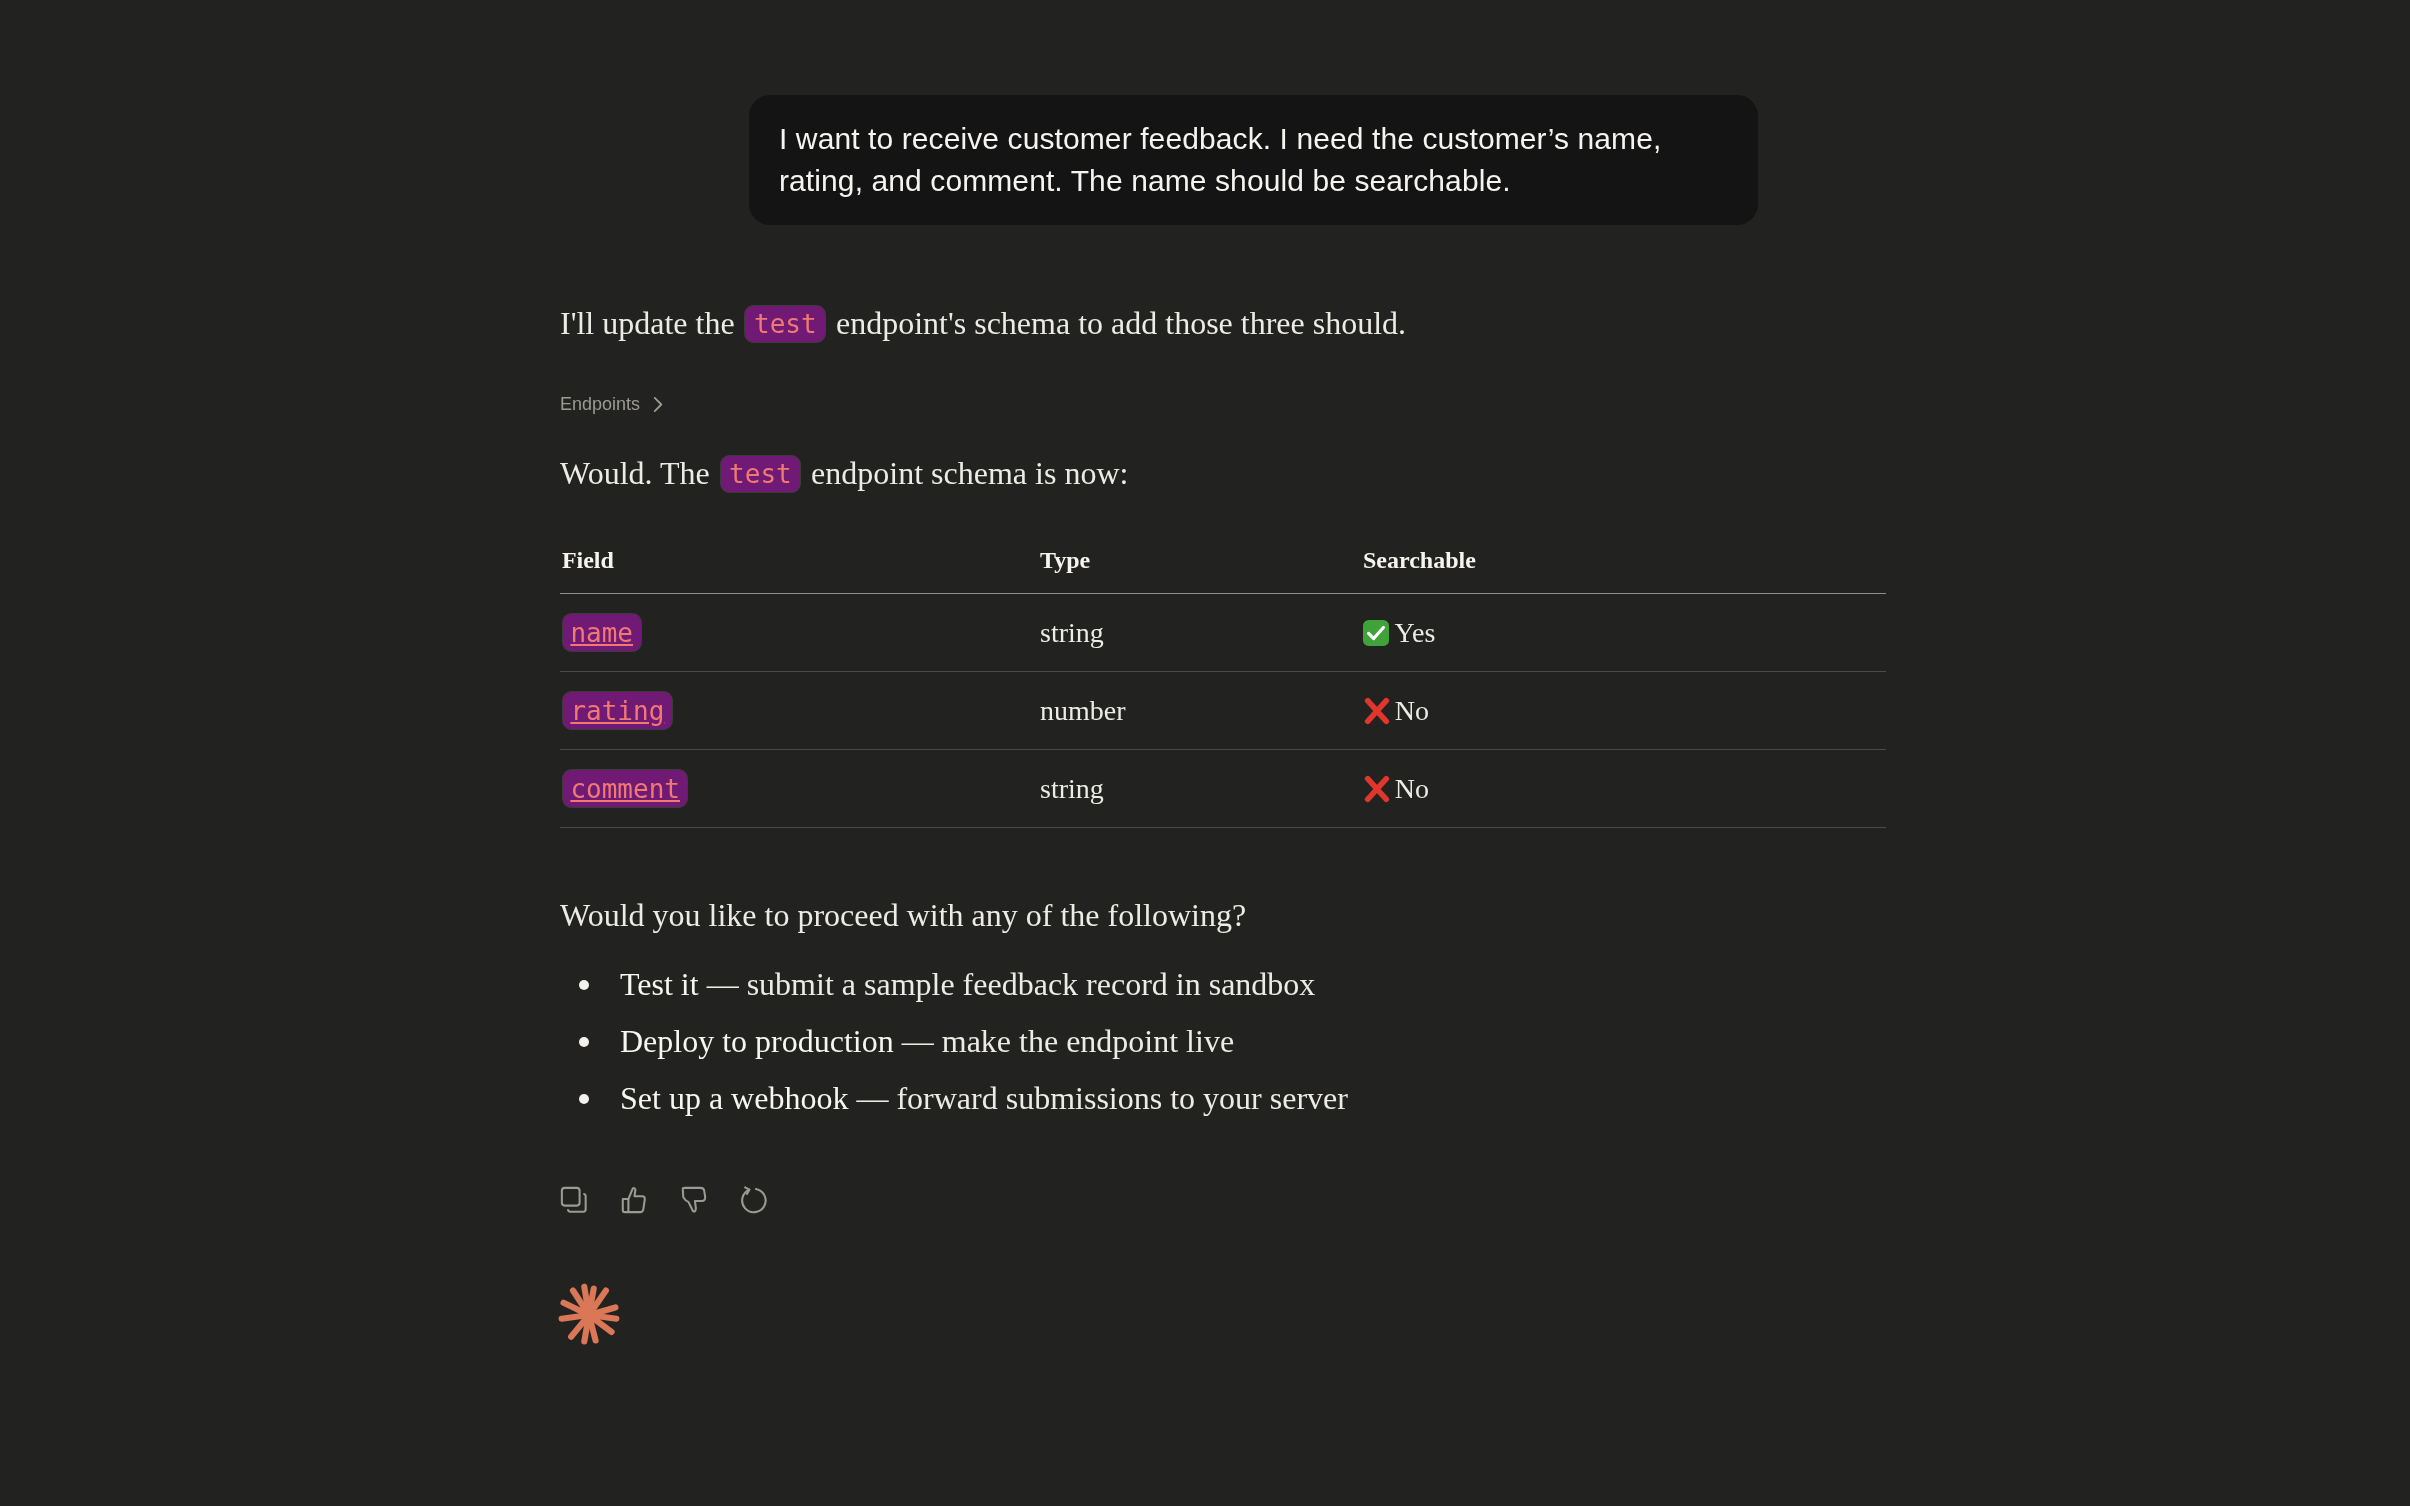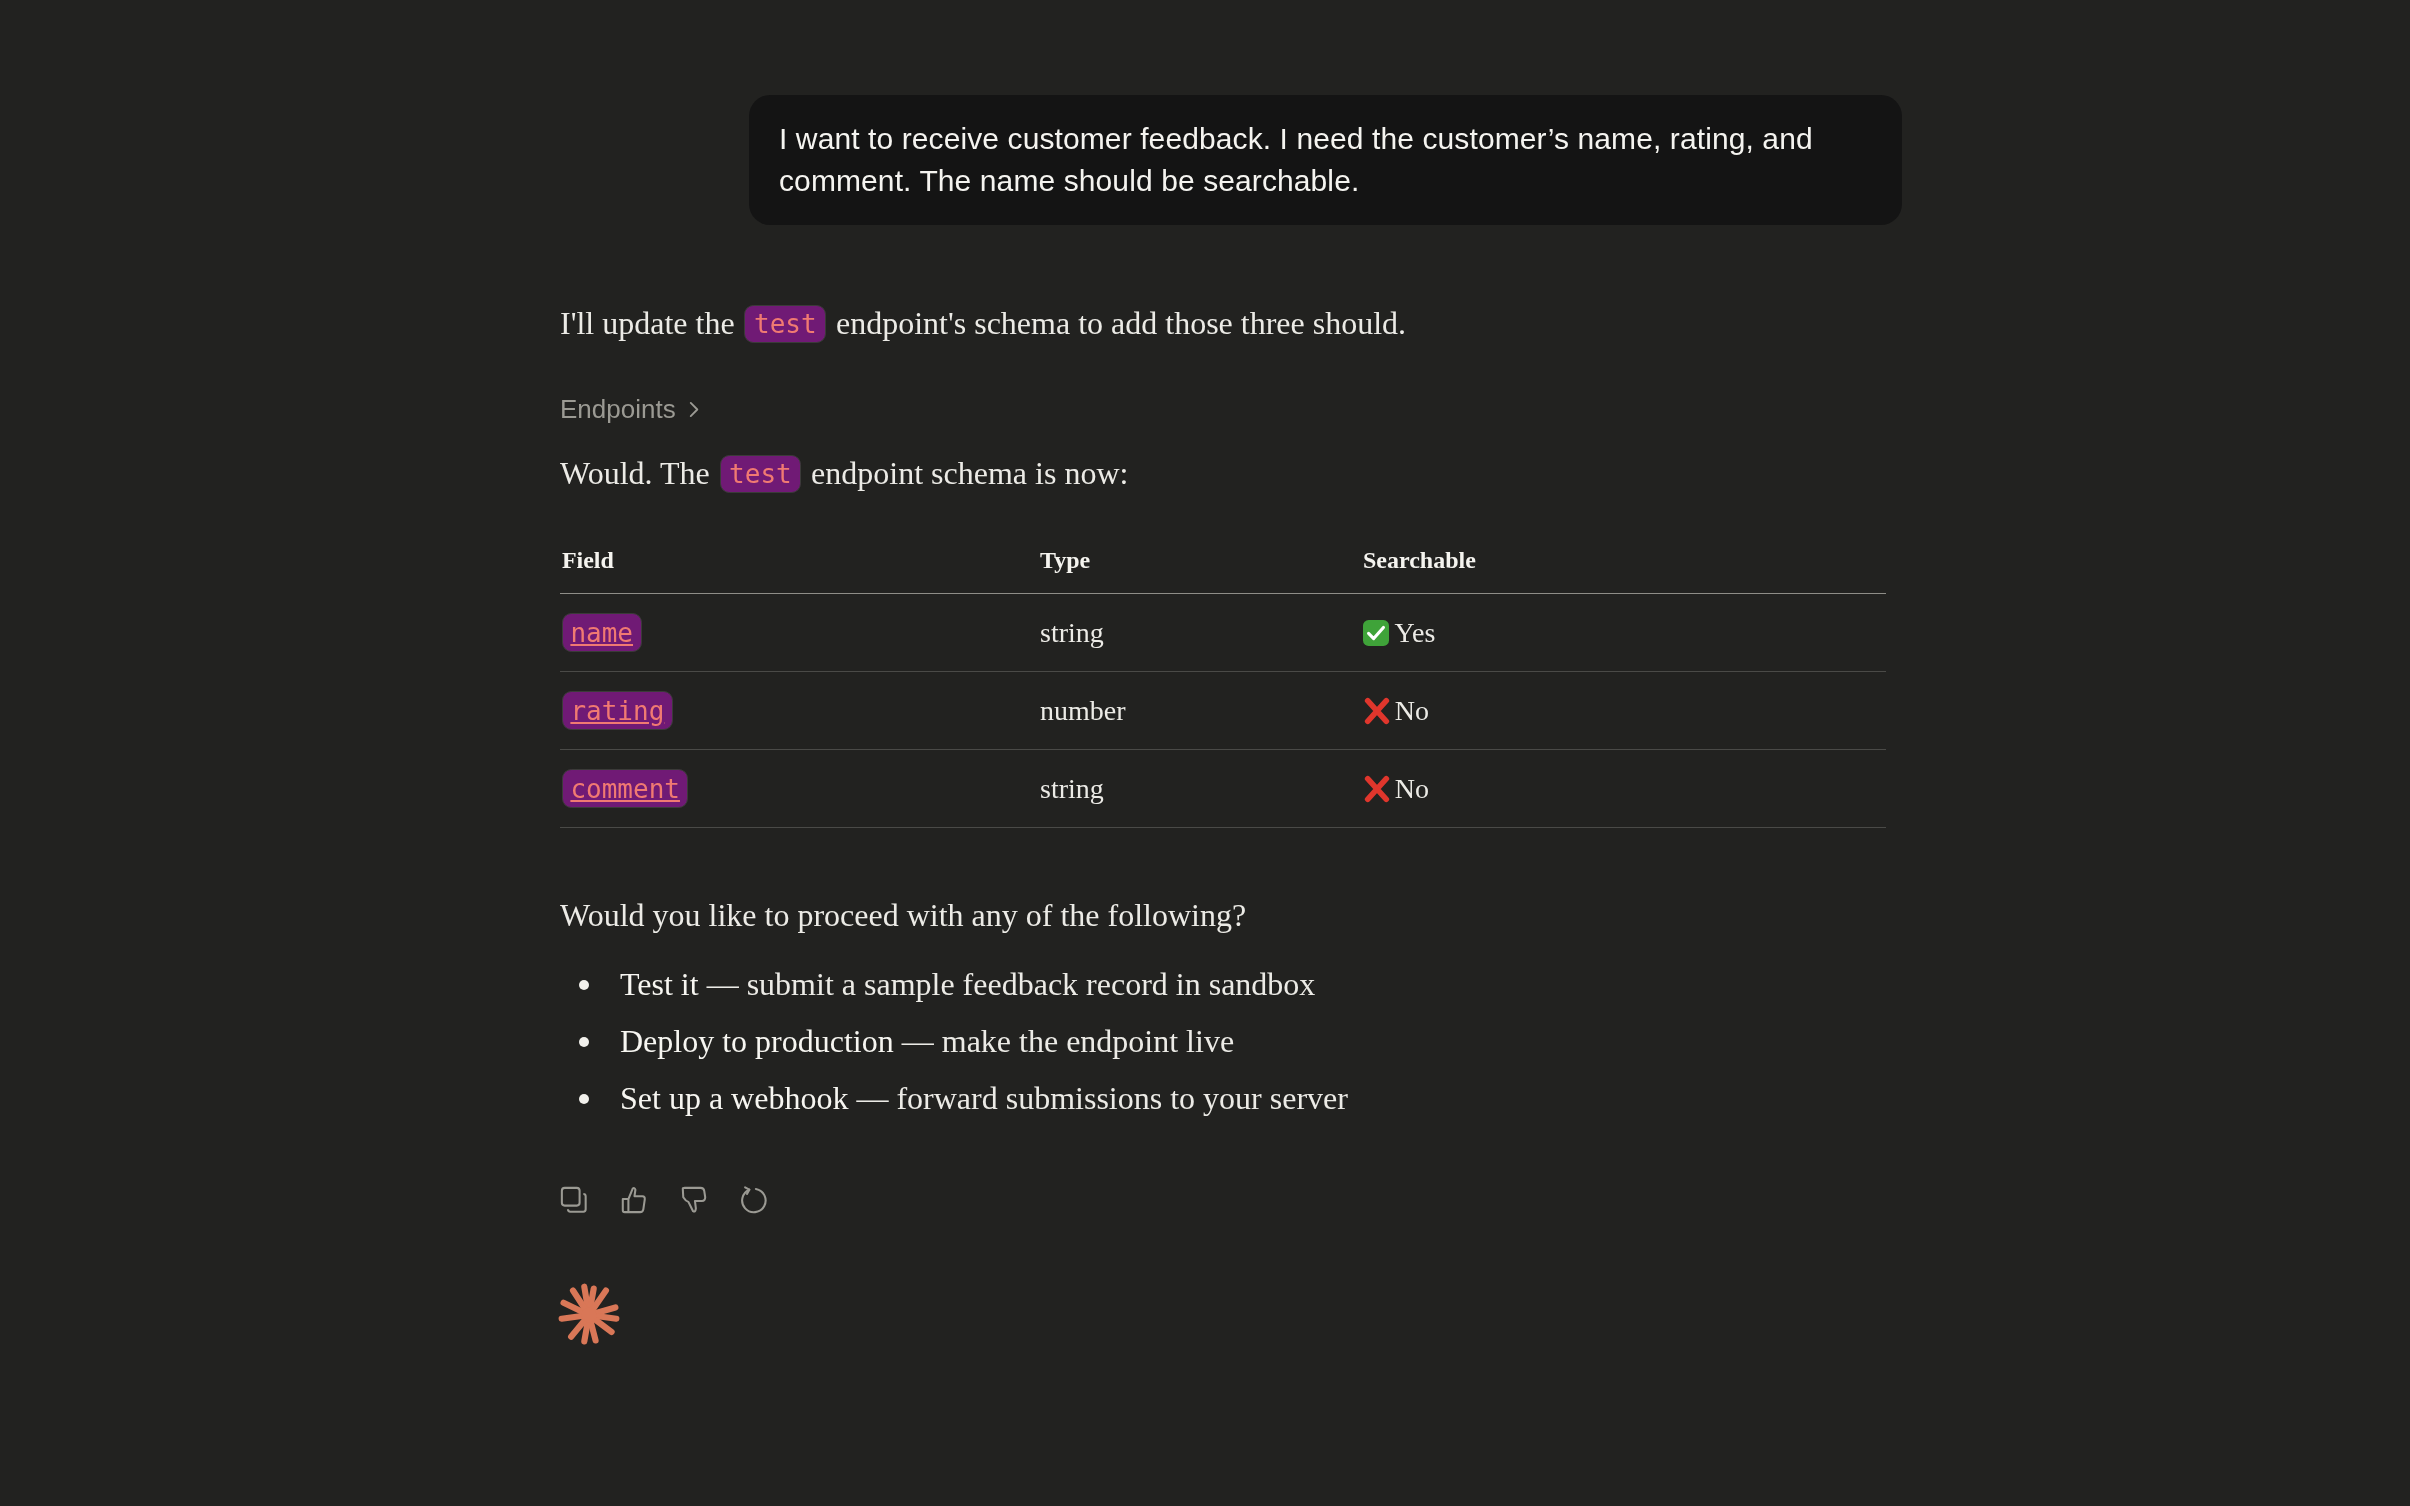--- a/index.html
+++ b/index.html
@@ -2,39 +2,39 @@
 <html style="font-size:15px"><head>
 <meta charset="utf-8">
 <style>
   html, body { margin:0; padding:0; }
   body {
     width:2411px; height:1507px; background:#222220; overflow:hidden;
     position:relative; color:#f2f1ec;
     font-family:"DejaVu Serif", "Liberation Serif", serif;
   }
   .user-bubble {
-    position:absolute; left:749px; top:95px; width:1153px; height:130px;
+    position:absolute; left:749px; top:95px; width:1009px; height:130px;
     box-sizing:border-box; background:#141414; border-radius:21px;
     padding:22.6px 28px 0 30px;
     font-family:"Liberation Sans", "DejaVu Sans", sans-serif;
     font-size:30px; line-height:42px; color:#f5f4f0; letter-spacing:0.1px;
   }
   .para {
     position:absolute; left:560px; font-size:32px; line-height:41px; color:#ecebe6;
     font-family:"Liberation Serif", "DejaVu Serif", serif; white-space:nowrap;
   }
   .code {
     font-family:"DejaVu Sans Mono", "Liberation Mono", monospace;
     font-size:26px; color:#f07a72; background:#701a75;
     border:1.4px solid #3b3b39; border-radius:9.4px;
     padding:1.9px 8.5px; margin:0 1.9px; display:inline-block; line-height:32px;
     vertical-align:0.9px;
   }
   .breadcrumb {
-    position:absolute; left:560px; top:394px; font-size:26px; color:#9b9a93;
+    position:absolute; left:560px; top:394px; font-size:18px; color:#9b9a93;
     font-family:"Liberation Sans", "DejaVu Sans", sans-serif;
     display:flex; align-items:center; gap:11.3px;
   }
   .breadcrumb svg { width:15px; height:19px; }
   .table {
     position:absolute; left:560px; top:527px; width:1326px;
     font-family:"Liberation Serif", "DejaVu Serif", serif;
   }
   .trow { position:relative; height:77px; border-bottom:1.9px solid #4a4a47; }
   .trow.head { height:66px; border-bottom:1.9px solid #8f8e88; }

